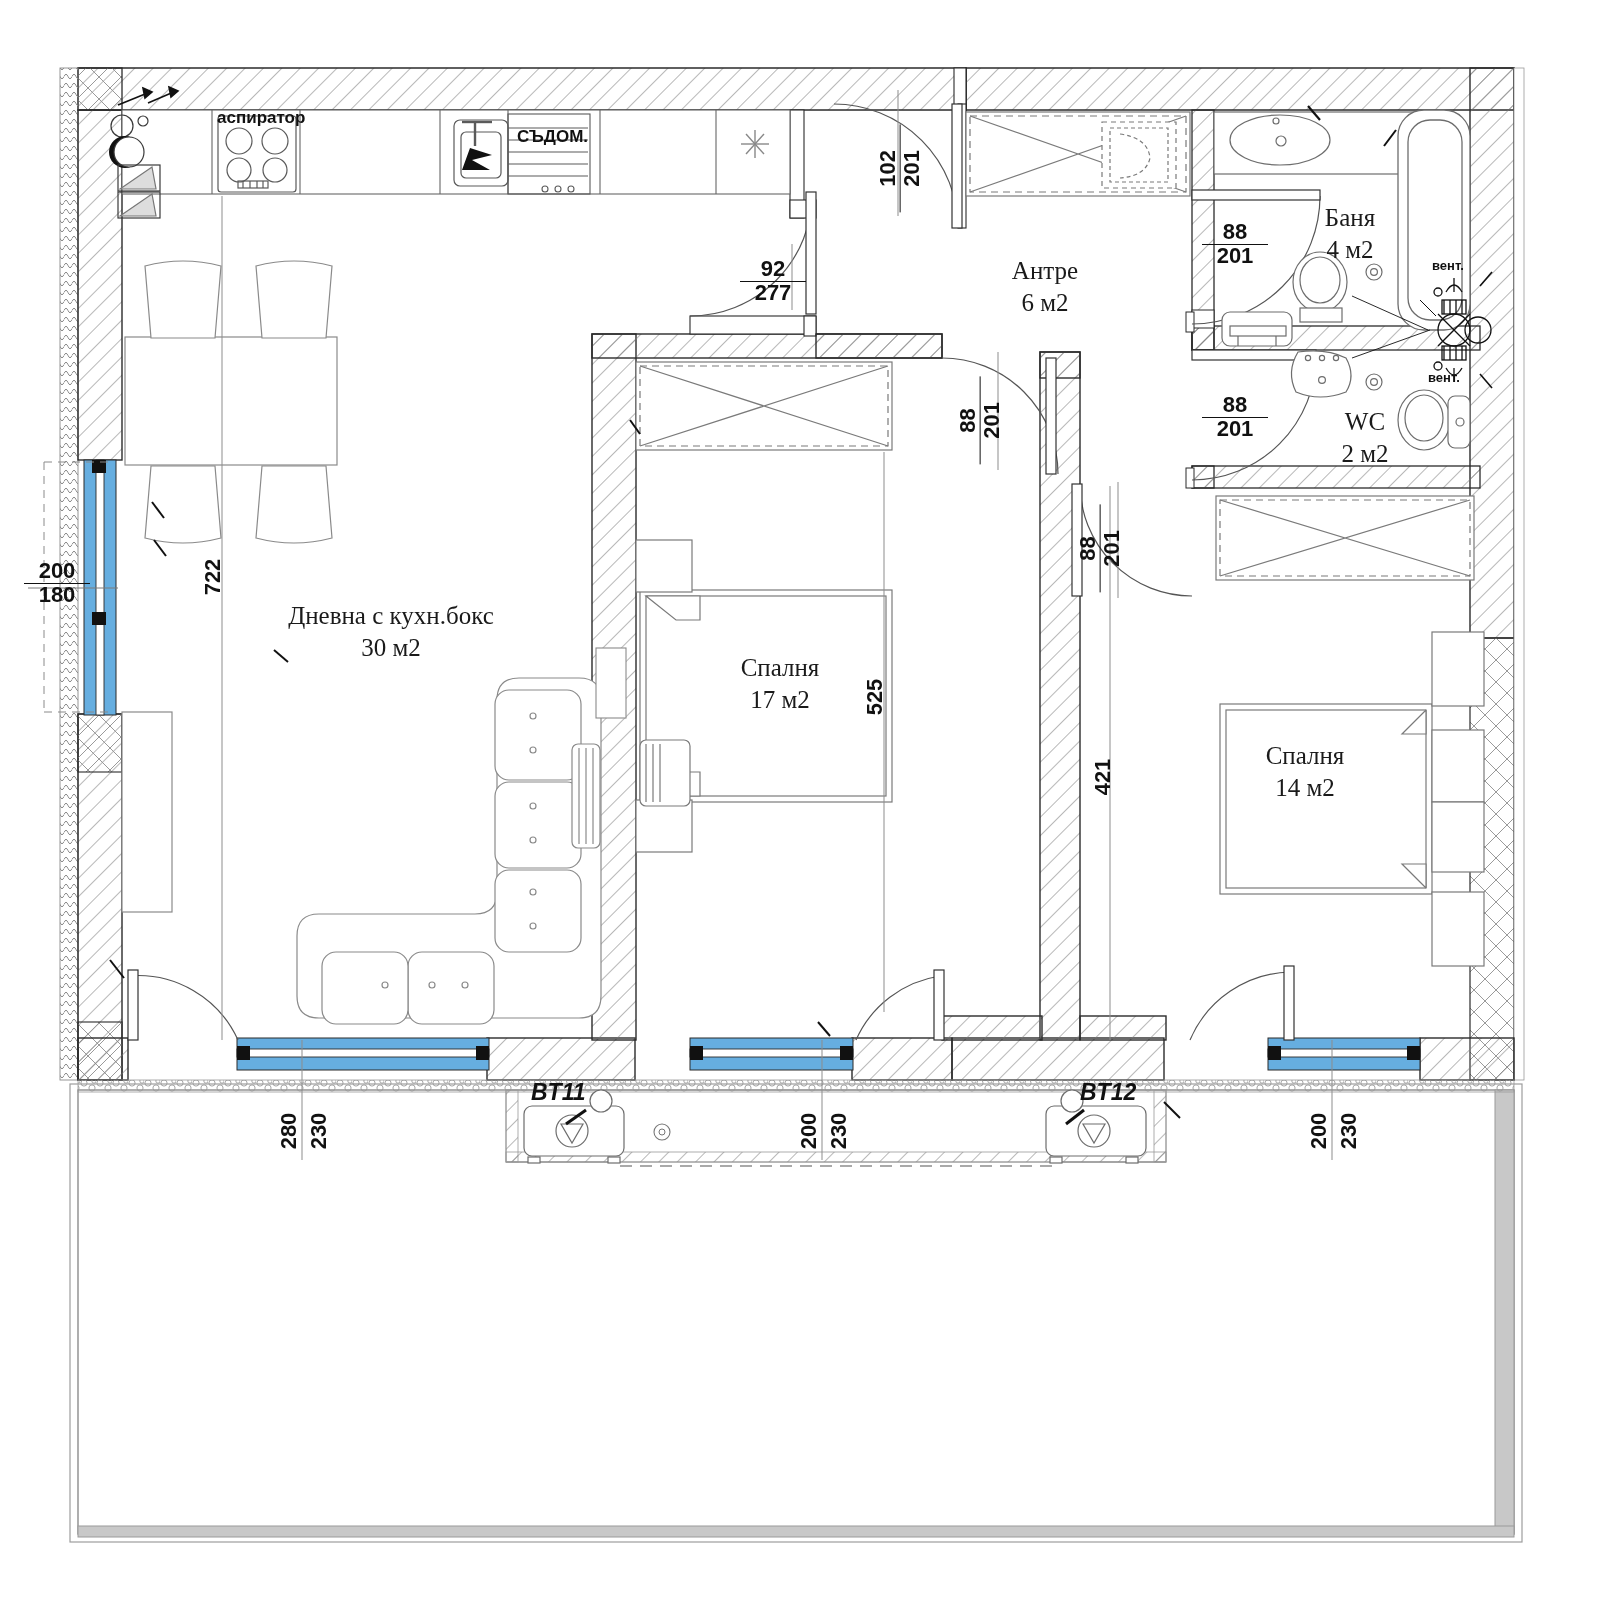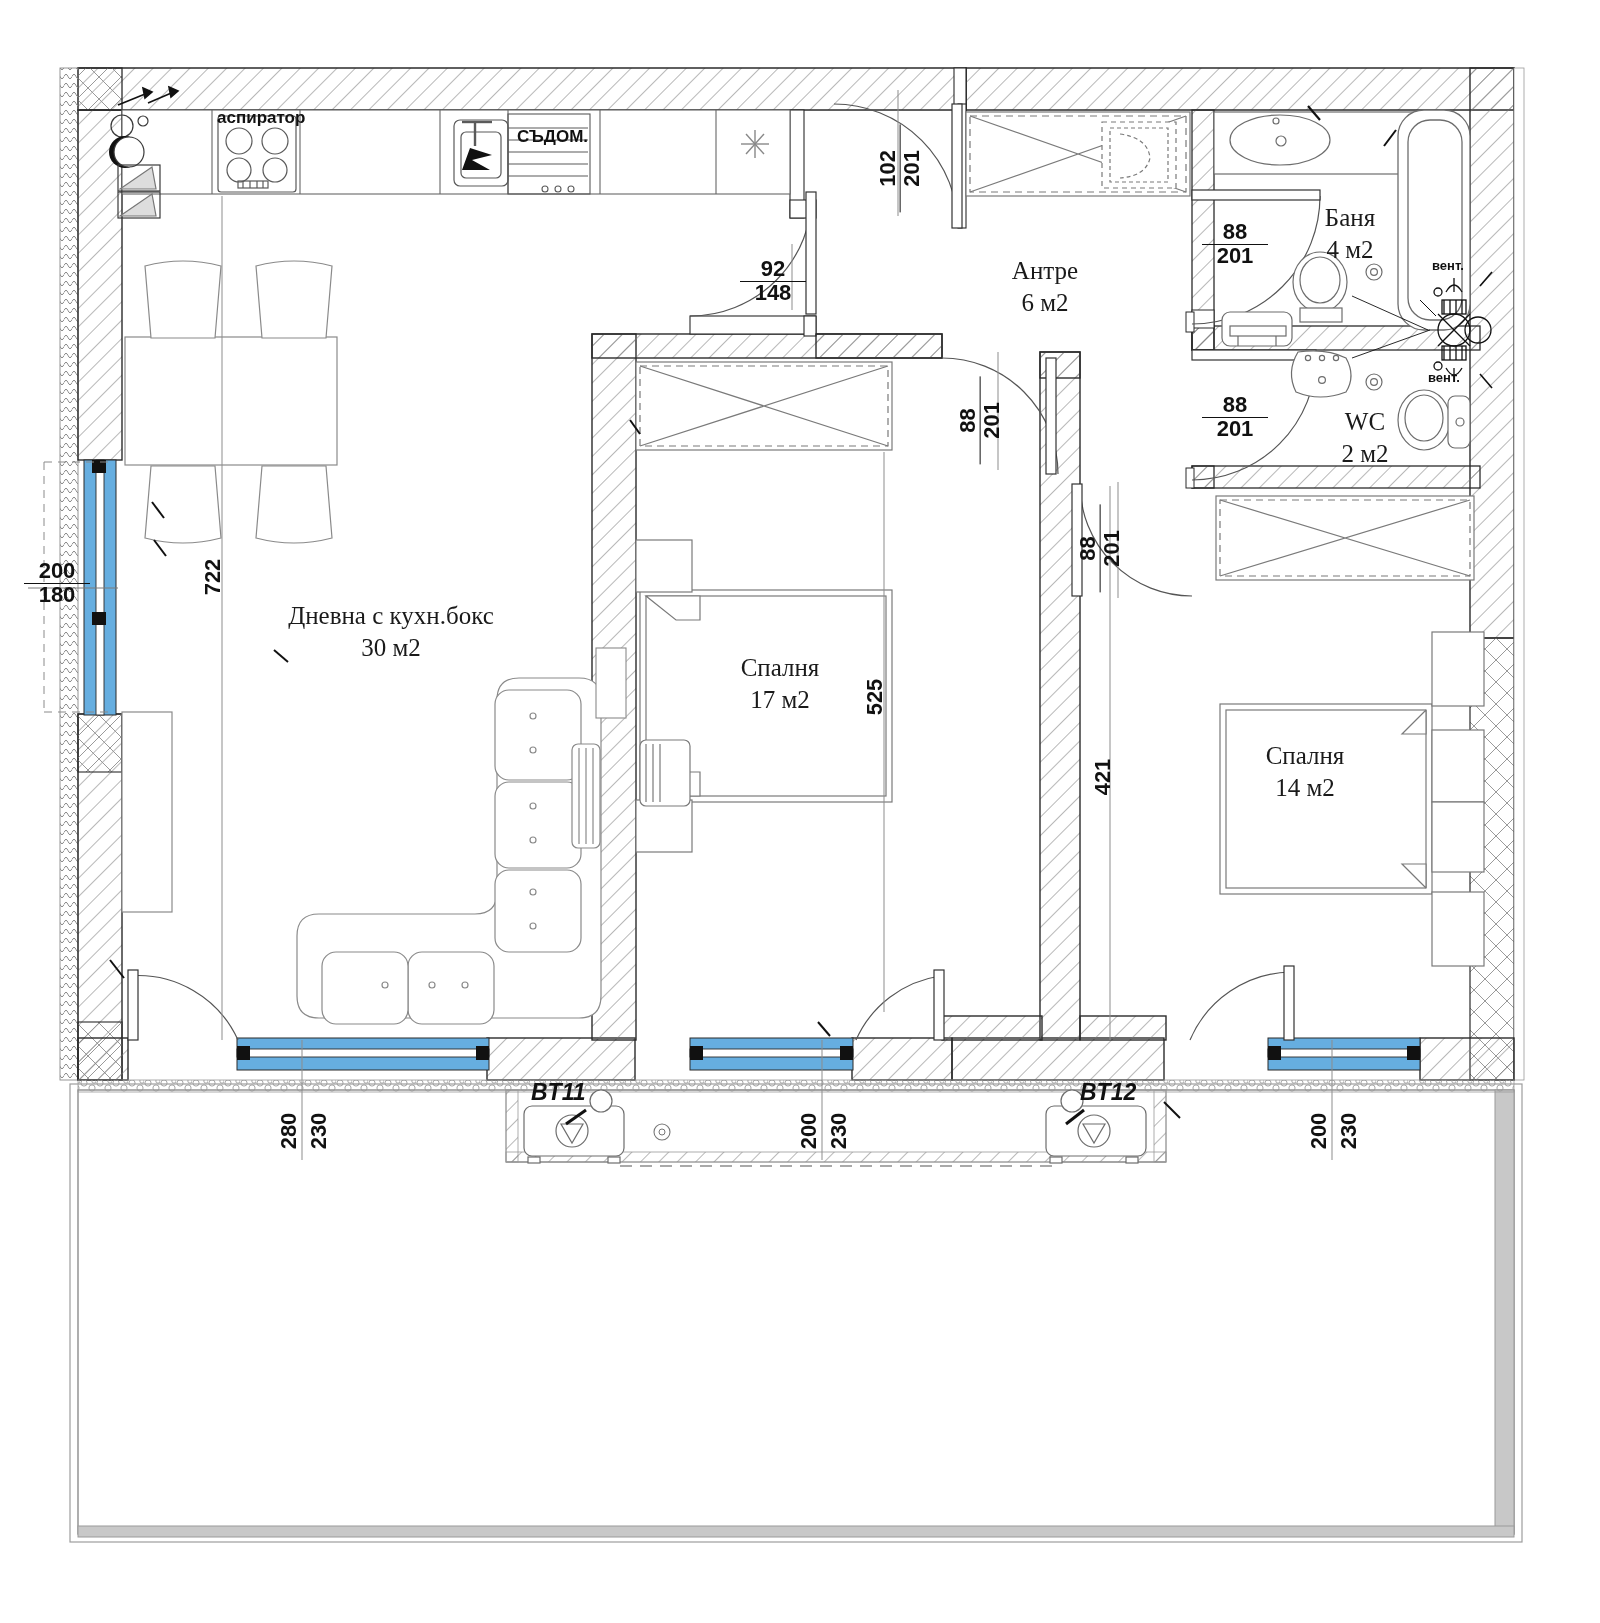--- a/index.html
+++ b/index.html
@@ -489,21 +489,21 @@
 
 <div style="position:absolute;left:878px;top:100px;width:44px;height:130px;">
   <div class="dim-stack rot" style="left:-22px;top:45px;width:88px;">
     <span class="top">102</span>
     <span class="bot">201</span>
   </div>
 </div>
 
 <div class="dim-stack" style="left:740px;top:250px;width:66px;margin-top:8px;">
   <span class="top">92</span>
-  <span class="bot">148</span>
+  <span class="bot">277</span>
 </div>
 
 <div class="dim-stack" style="left:1202px;top:221px;width:66px;">
   <span class="top">88</span>
   <span class="bot">201</span>
 </div>
 
 <div style="position:absolute;left:958px;top:362px;width:44px;height:110px;">
   <div class="dim-stack rot" style="left:-22px;top:35px;width:88px;">
     <span class="top">88</span>

